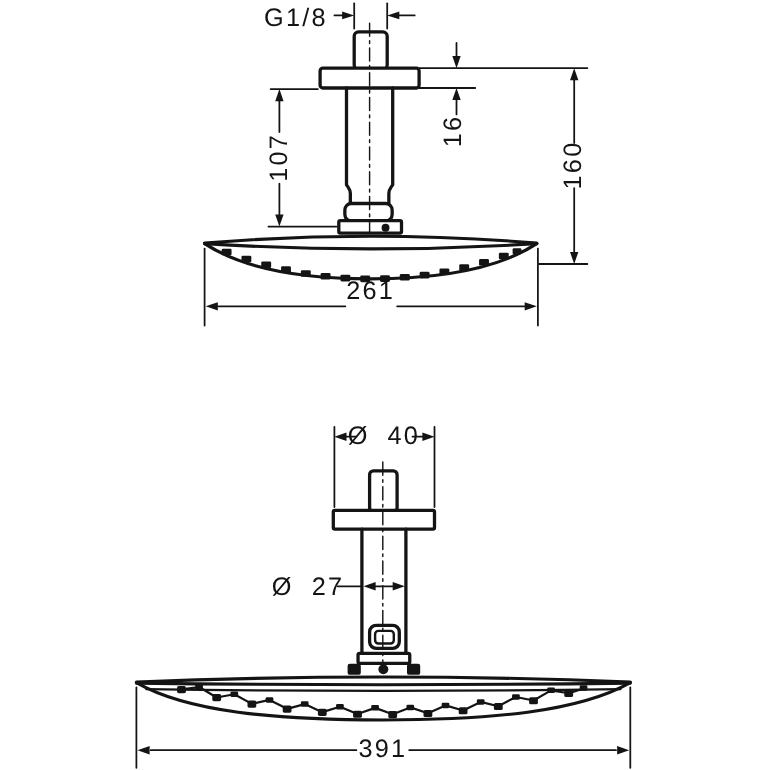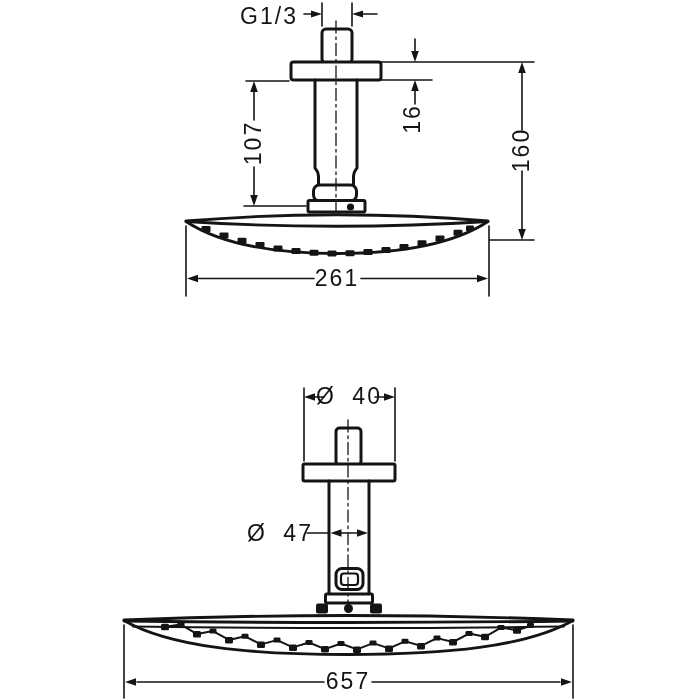--- a/index.html
+++ b/index.html
@@ -203,29 +203,29 @@
       <path d="M124,625 V698"></path>
           <path d="M573,625 V698"></path>
       <path d="M137,682 H324"></path>
           <path d="M372,682 H560"></path>
       <polygon points="125,682 136,678.2 136,685.8" fill="#141414" stroke="none"></polygon>
       <polygon points="572,682 561,678.2 561,685.8" fill="#141414" stroke="none"></polygon>
     </g>
   </g>
 </svg>
 
-<span class="dim-label" style="left:269px;top:16px;">G1/3</span>
+<span class="dim-label" style="left:269px;top:16px;">G1/8</span>
 
 <span class="dim-label vertical" style="left:253px;top:143px;">107</span>
 
 <span class="dim-label vertical" style="left:412px;top:119px;">16</span>
 
 <span class="dim-label vertical" style="left:521px;top:150px;">160</span>
 
-<span class="dim-label" style="left:337px;top:278px;">261</span>
+<span class="dim-label" style="left:337px;top:264px;">261</span>
 
 <span class="dim-label dia" style="left:349px;top:396px;">Ø 40</span>
 
-<span class="dim-label dia" style="left:280px;top:533px;">Ø 47</span>
-
-<span class="dim-label" style="left:348px;top:681px;">657</span>
+<span class="dim-label dia" style="left:280px;top:533px;">Ø 27</span>
+
+<span class="dim-label" style="left:348px;top:681px;">391</span>
 
 </div>
 
 </body></html>

